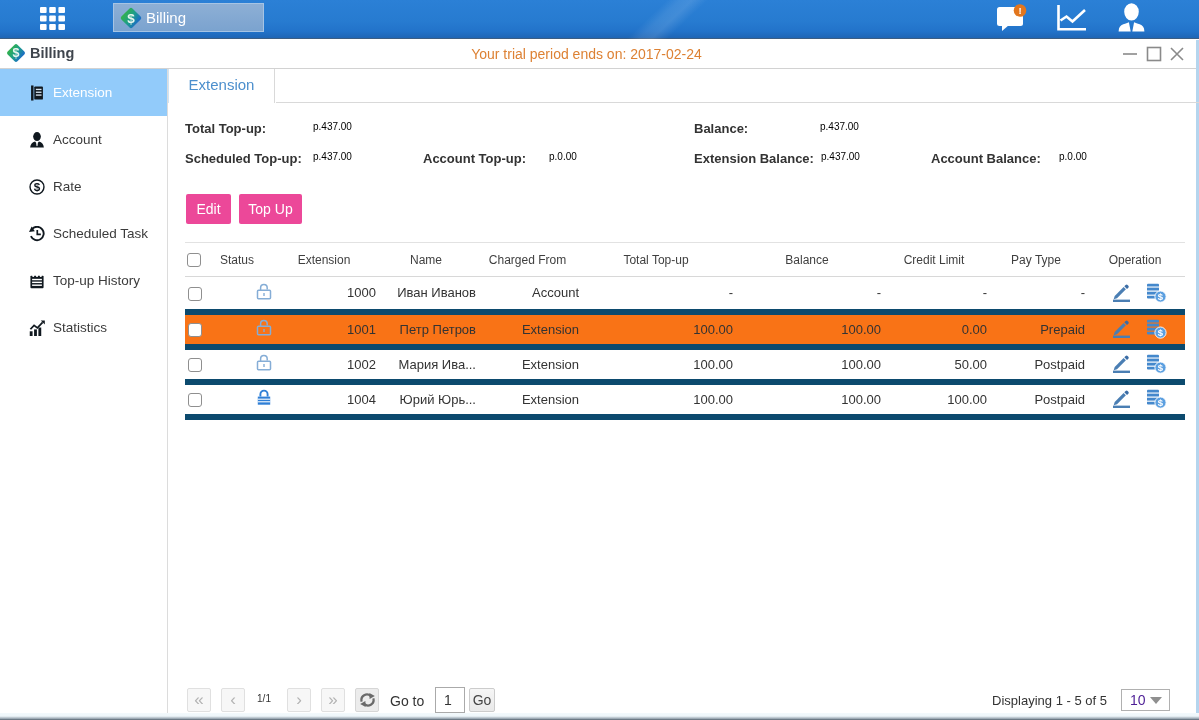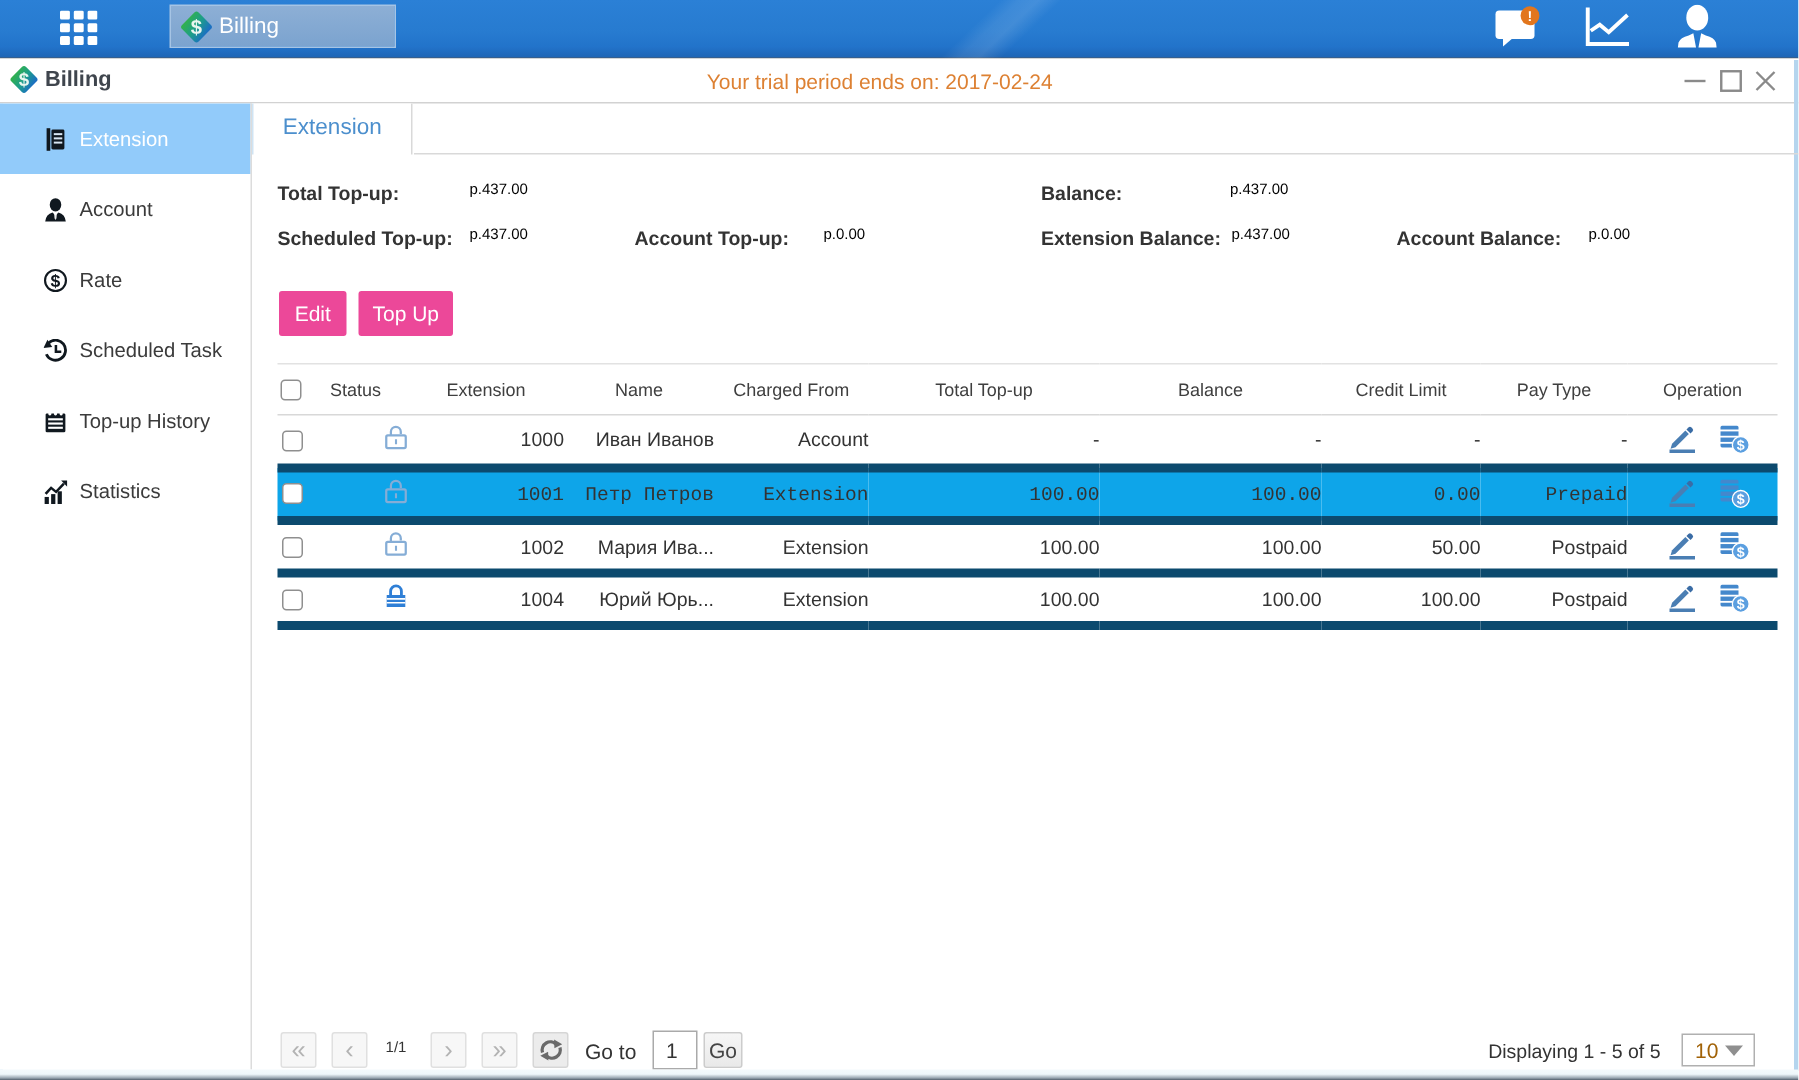--- a/index.html
+++ b/index.html
@@ -48,37 +48,37 @@
 
 .btn { position:absolute; top:194px; height:30px; background:#ec4899; color:#fff;
   font-size:14px; text-align:center; line-height:30px; border-radius:2px; }
 
 
 #tbl { position:absolute; left:185px; top:242px; width:1000px; border-collapse:collapse; table-layout:fixed;
   font-size:13px; color:#333; }
 #tbl th { height:34px; font-weight:normal; color:#3f3f3f; font-size:12px;
   border-top:1px solid #e2e2e2; border-bottom:1px solid #d8d8d8; text-align:center; }
 #tbl td { height:35px; text-align:right; border-bottom:6px solid #0c4a6e; }
-#tbl tr.alt td { background:#0ea5e9;font-family:Liberation Mono, monospace; }
+#tbl tr.alt td { background:#f97316; }
 .cb { display:inline-block; width:14px; height:14px; border:1px solid #8f8f8f; border-radius:3px; background:#fff; vertical-align:middle; }
 .opcell { display:flex; justify-content:center; align-items:center; gap:13px; padding-left:7px; }
 
 
 .pgbtn { position:absolute; top:688px; width:24px; height:24px; border:1px solid #e0e0e0;
   background:#f7f7f7; border-radius:2px; color:#b3b3b3; font-size:17px; text-align:center; line-height:21px; }
 #pgtext { position:absolute; top:693px; left:252px; width:24px; text-align:center; font-size:10px; color:#333; }
 #goto { position:absolute; top:693px; left:390px; font-size:14px; color:#333; }
 #gotoinput { position:absolute; top:687px; left:435px; width:30px; height:26px; border:1px solid #aaa; background:#fff;
   font-size:14px; color:#333; padding-left:8px; line-height:24px; }
 #gobtn { position:absolute; top:688px; left:469px; width:26px; height:24px; border:1px solid #ccc;
   background:linear-gradient(180deg,#f6f6f6,#e9e9e9); border-radius:2px; font-size:14px; color:#444;
   text-align:center; line-height:22px; }
 #displaying { position:absolute; top:693px; left:900px; width:207px; text-align:right; font-size:13px; color:#333; }
 #ddl { position:absolute; top:689px; left:1121px; width:49px; height:22px; border:1px solid #b0b0b0; background:#fff; }
-#ddl .num { position:absolute; left:8px; top:2px; font-size:14px; color:#a16207; }
+#ddl .num { position:absolute; left:8px; top:2px; font-size:14px; color:#4c1d95; }
 #ddl .tri { position:absolute; left:28px; top:7px; width:0; height:0;
   border-left:6px solid transparent; border-right:6px solid transparent; border-top:7px solid #8f8f8f; }
 
 #bottomstrip { position:absolute; left:0; top:713px; width:1199px; height:7px;
   background:linear-gradient(180deg,#f3f9fc 0%,#eef6fa 45%,#9aa7b2 80%,#525f6c 100%); }
 </style>
 </head>
 <body>
 <svg width="0" height="0" style="position:absolute">
   <defs>

